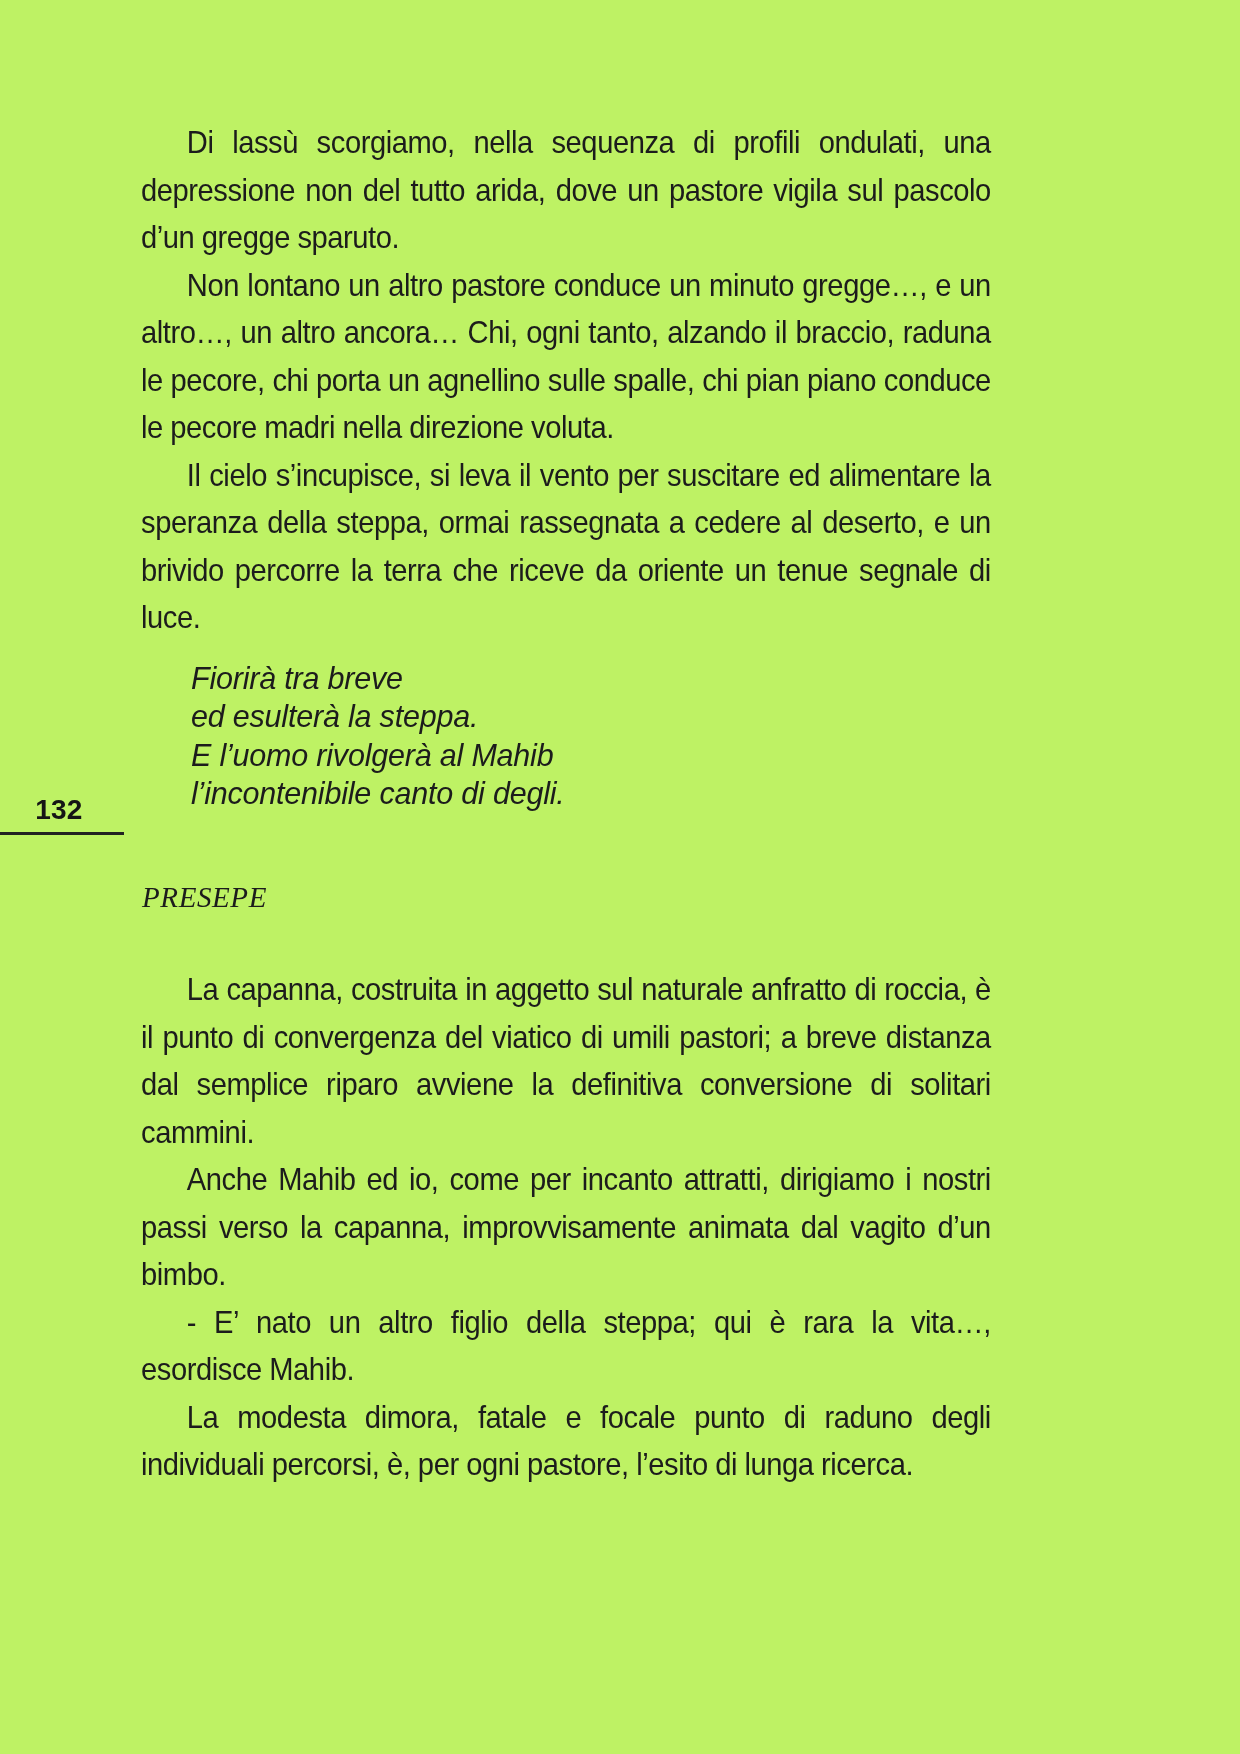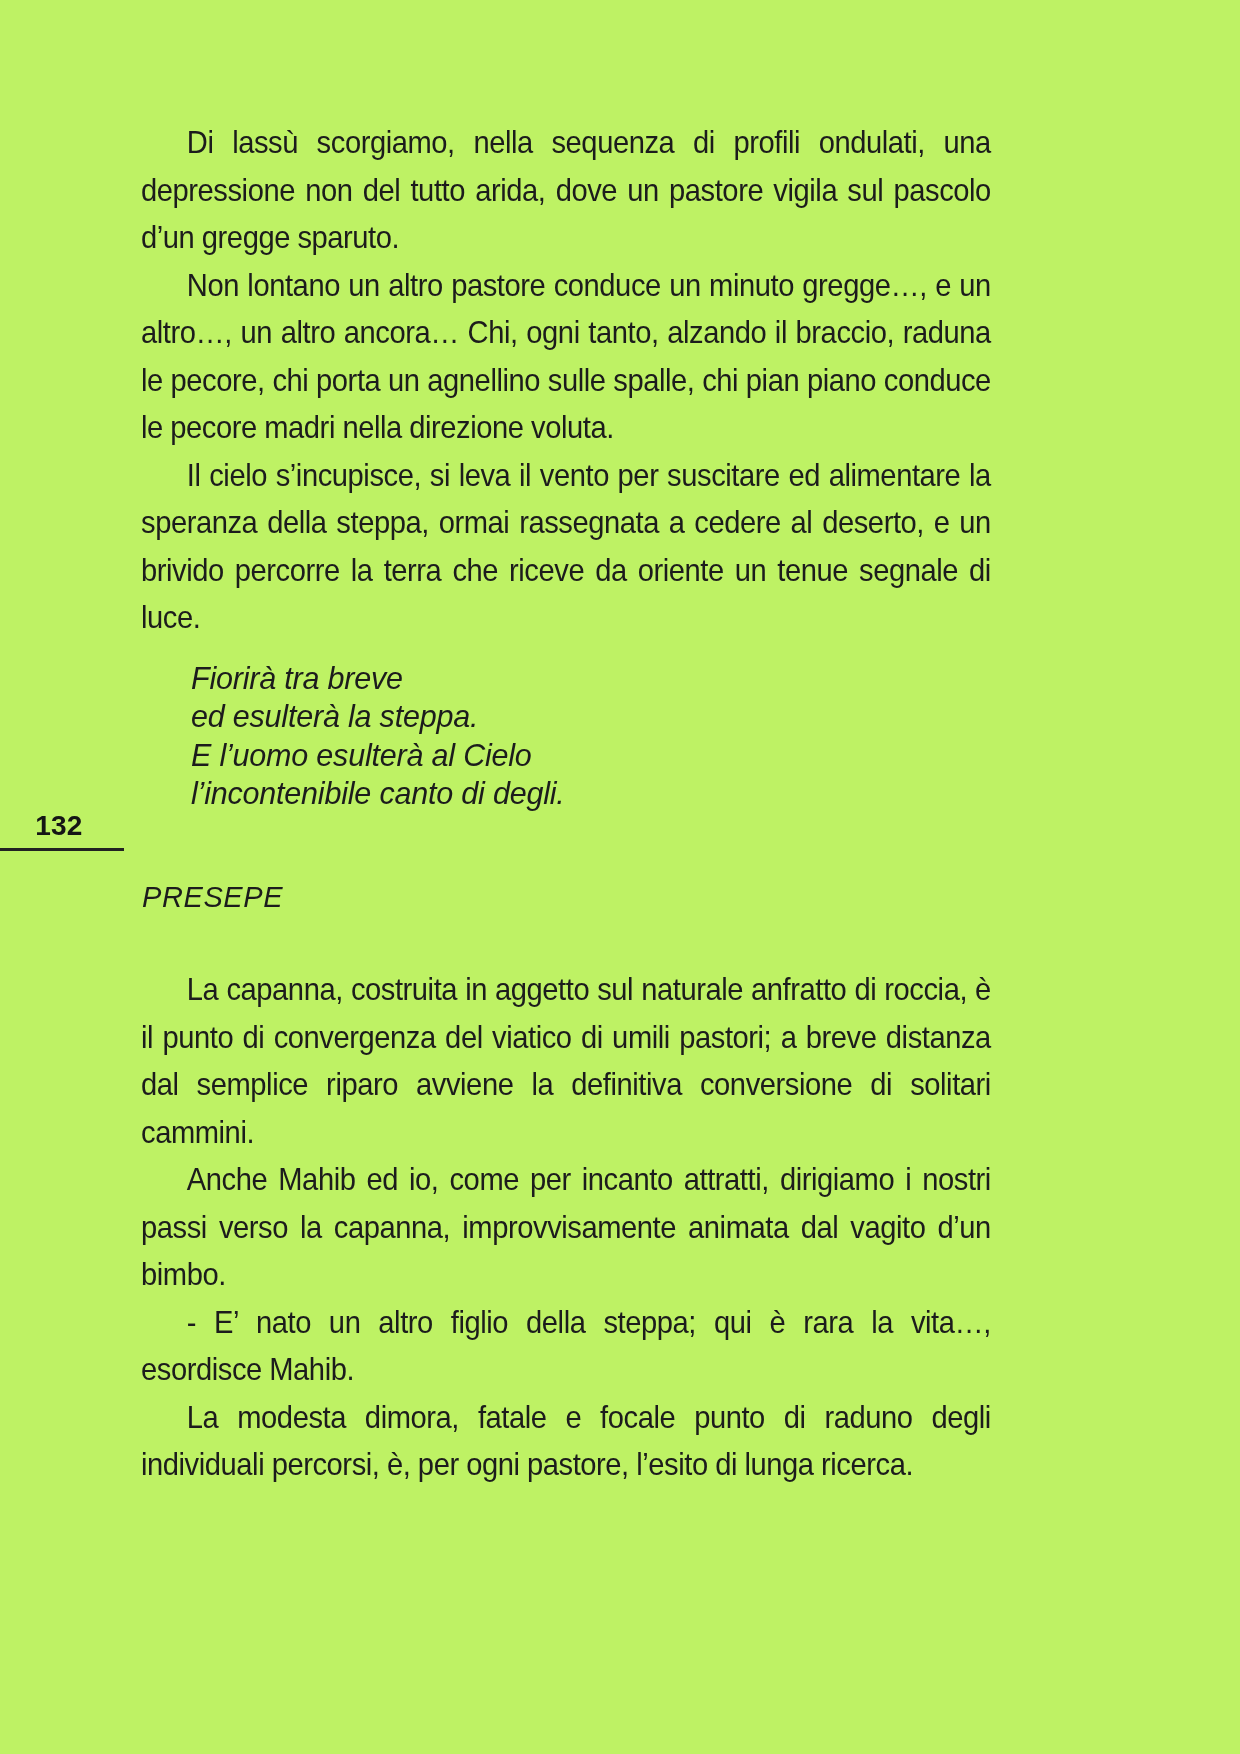--- a/index.html
+++ b/index.html
@@ -67,21 +67,20 @@
     margin-top: 17px;
   }
 
   
   .folio-wrap {
     position: absolute;
     left: 0;
     top: 793px;
     width: 124px;
     text-align: center;
-    margin-top: 16px;
   }
   .folio {
     font-family: "Liberation Sans", sans-serif;
     font-weight: bold;
     font-size: 28px;
     line-height: 34px;
     color: #151515;
     letter-spacing: 0.2px;
     display: block;
     padding-right: 6px;
@@ -91,21 +90,21 @@
     width: 124px;
     height: 3px;
     background: #222222;
   }
 
   
   .section-heading {
     position: absolute;
     left: 142px;
     top: 880px;
-    font-family: Liberation Sans, sans-serif;
+    font-family: Liberation Serif, serif;
     font-style: italic;
     font-size: 29px;
     line-height: 34px;
     letter-spacing: 0.6px;
     color: #1c1c1c;
   }
 
   
   .column2 {
     position: absolute;
@@ -129,21 +128,21 @@
         <span class="squeeze">Non lontano un altro pastore conduce un minuto gregge…, e un altro…, un altro ancora… Chi, ogni tanto, alzando il braccio, raduna le pecore, chi porta un agnellino sulle spalle, chi pian piano conduce le pecore madri nella direzione voluta.</span>
       </p>
 
     <p class="para">
         <span class="squeeze">Il cielo s’incupisce, si leva il vento per suscitare ed alimentare la speranza della steppa, ormai rassegnata a cedere al deserto, e un brivido percorre la terra che riceve da oriente un tenue segnale di luce.</span>
       </p>
 
     <div class="verse-block">
       <p class="verse">Fiorirà tra breve</p>
       <p class="verse">ed esulterà la steppa.</p>
-      <p class="verse">E l’uomo esulterà al Cielo</p>
+      <p class="verse">E l’uomo rivolgerà al Mahib</p>
       <p class="verse">l’incontenibile canto di degli.</p>
     </div>
 
   </div>
 
   <div class="folio-wrap">
     <span class="folio">132</span>
     <div class="folio-rule"></div>
   </div>
 

